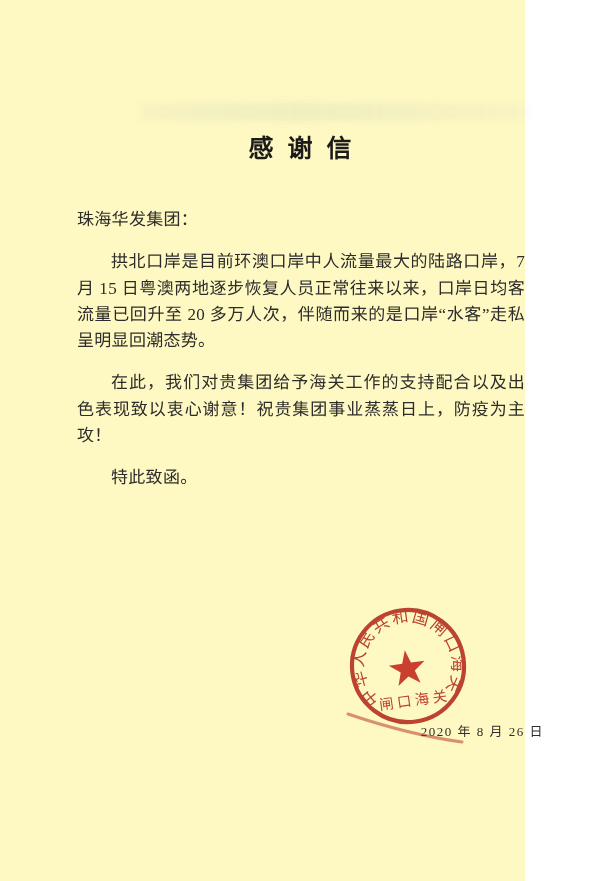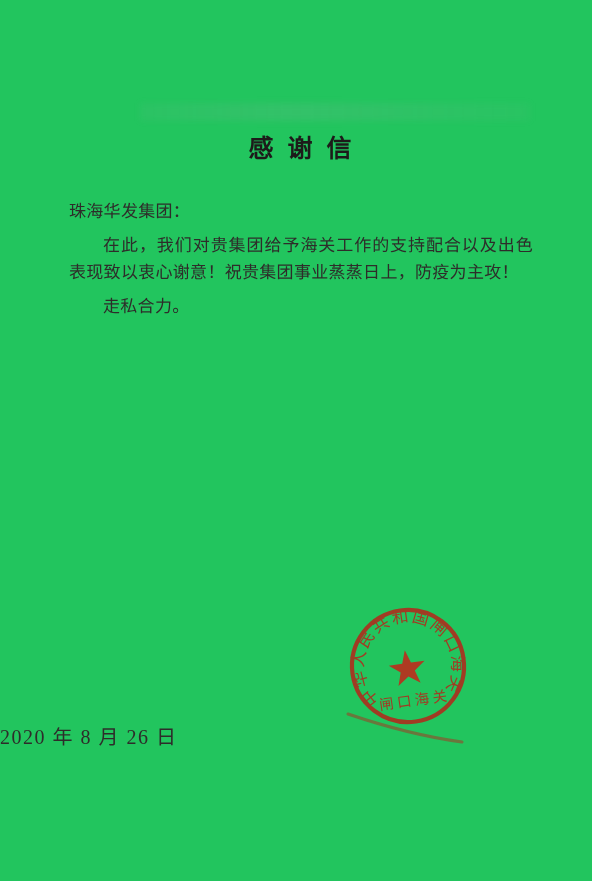--- a/index.html
+++ b/index.html
@@ -4,22 +4,22 @@
 <style>
   html,body{margin:0;padding:0;}
   body{
     width:600px;height:881px;
     background:#ffffff;
     font-family:"Liberation Serif","DejaVu Serif",serif;
     overflow:hidden;
   }
   .page{
     position:relative;
-    width:592px;height:881px;
-    background:#22c55e;
+    width:525px;height:881px;
+    background:#fef9c3;
   }
   
   .scan-artifact{
     position:absolute;
     left:140px;top:103px;width:390px;height:18px;
     background:linear-gradient(90deg,
       rgba(160,175,175,0.07),
       rgba(160,175,175,0.14) 40%,
       rgba(160,175,175,0.05));
     filter:blur(3px);
@@ -39,34 +39,34 @@
     position:absolute;
     left:61px;top:191px;width:480px;
     font-size:17px;
     line-height:26.3px;
     color:#2e2c2a;
     letter-spacing:0.3px;
     text-align:justify;
     text-justify:inter-character;
   }
   .letter-body p{
-    margin:8px;
+    margin:16px;
     text-indent:2em;
     word-break:break-all;
   }
   .letter-body p.salutation{
     text-indent:0;
   }
   .letter-date{
     position:absolute;
     left:0;top:721px;width:600px;
     box-sizing:border-box;
-    padding-right:72px;
-    text-align:left;
-    font-size:20px;
+    padding-right:56px;
+    text-align:right;
+    font-size:13px;
     letter-spacing:1.5px;
     color:#2e2c2a;
   }
   .seal-svg{
     position:absolute;
     left:330px;top:585px;
     width:170px;height:175px;
     pointer-events:none;
   }
 </style>
@@ -74,22 +74,23 @@
 <body>
 
 <div class="page">
 
   <div class="scan-artifact"></div>
 
   <div class="letter-title">感谢信</div>
 
   <div class="letter-body">
     <p class="salutation">珠海华发集团：</p>
+    <p>拱北口岸是目前环澳口岸中人流量最大的陆路口岸，7 月 15 日粤澳两地逐步恢复人员正常往来以来，口岸日均客流量已回升至 20 多万人次，伴随而来的是口岸“水客”走私呈明显回潮态势。</p>
     <p>在此，我们对贵集团给予海关工作的支持配合以及出色表现致以衷心谢意！祝贵集团事业蒸蒸日上，防疫为主攻！</p>
-    <p>走私合力。</p>
+    <p>特此致函。</p>
   </div>
 
   <div class="letter-date">2020 年 8 月 26 日</div>
 
   <svg class="seal-svg" viewBox="0 0 170 175">
     <g transform="translate(78,81) rotate(-8)" opacity="0.88">
 
       <circle cx="0" cy="0" r="56" fill="none" stroke="#b22a1c" stroke-width="4.2"></circle>
 
       <defs>

